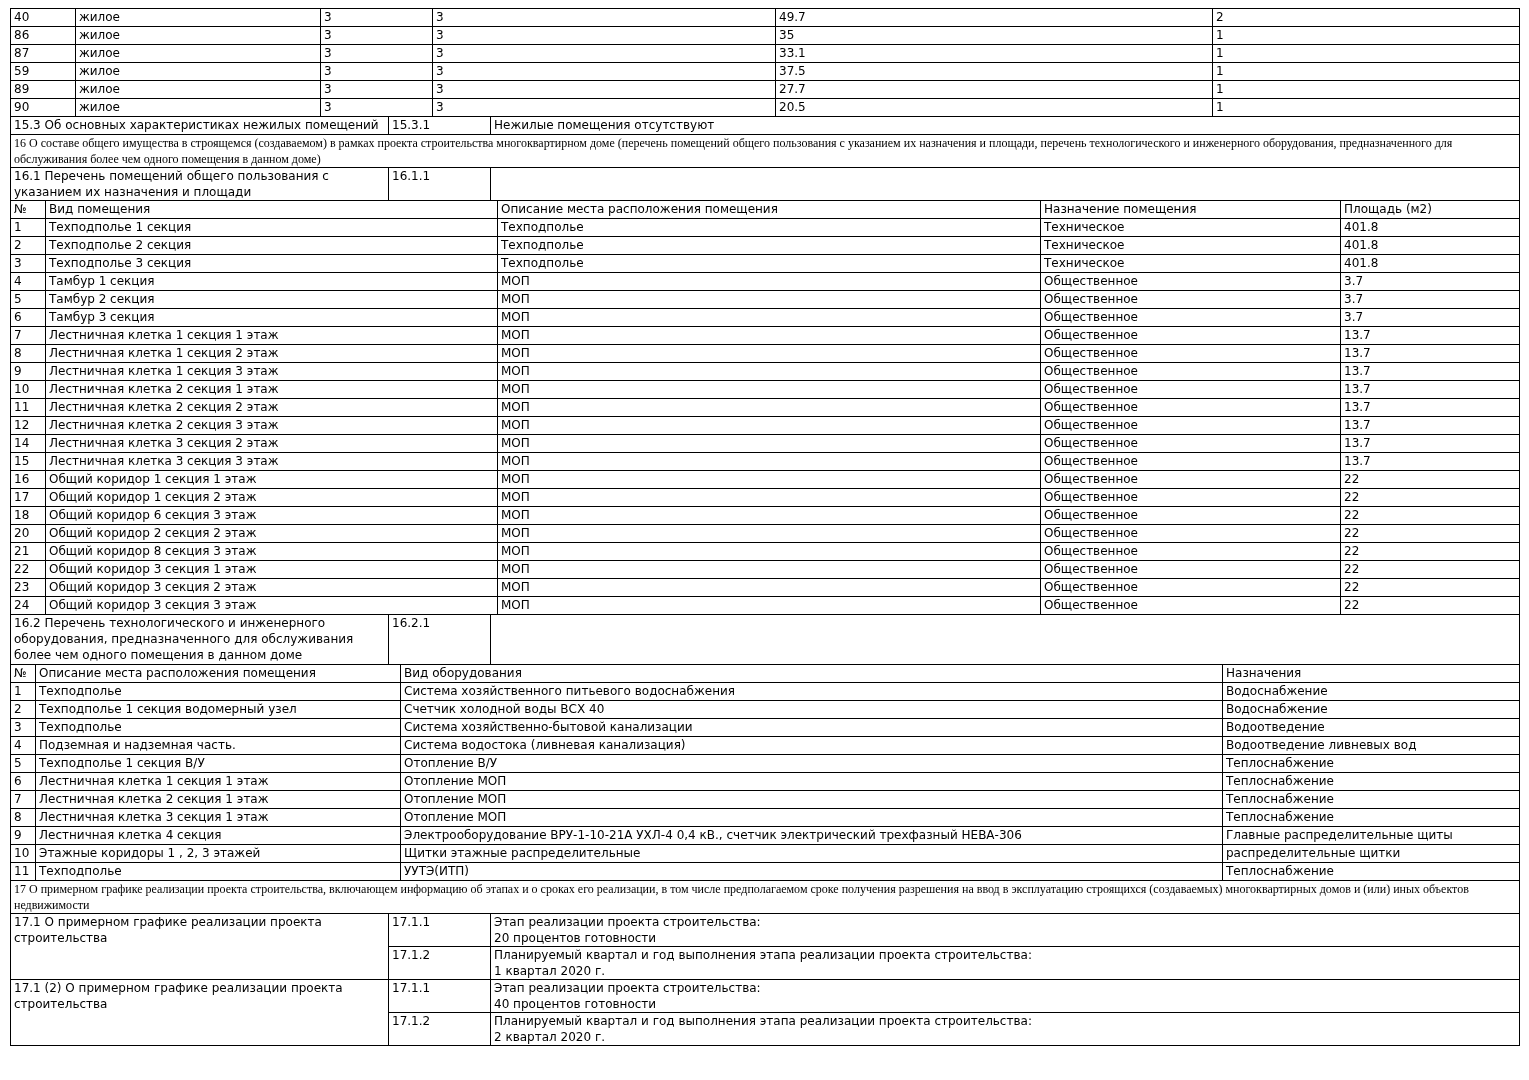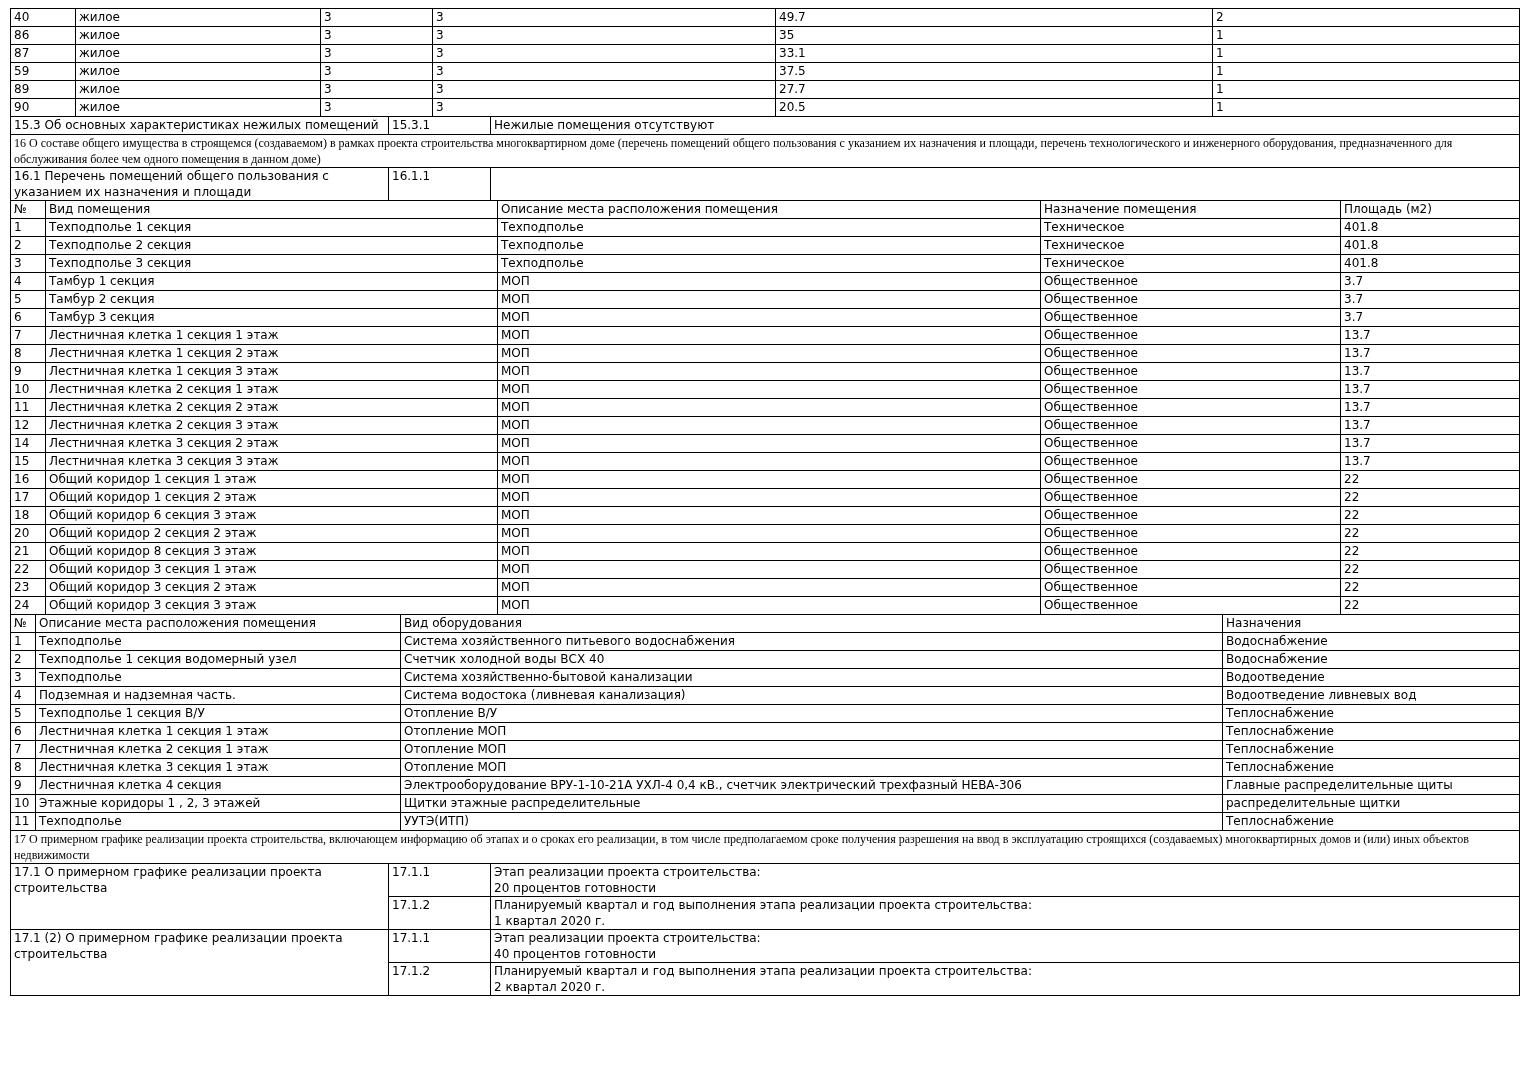--- a/index.html
+++ b/index.html
@@ -315,20 +315,34 @@
         <tr>
           <td>24</td>
           <td>Общий коридор 3 секция 3 этаж</td>
           <td>МОП</td>
           <td>Общественное</td>
           <td>22</td>
         </tr>
       </tbody>
   </table>
 
+  <table class="t h50">
+    <colgroup>
+      <col style="width:378px">
+        <col style="width:102px">
+        <col style="width:1029px">
+    </colgroup>
+    <tbody>
+        <tr>
+      <td class="vtop">16.2 Перечень технологического и инженерного оборудования, предназначенного для обслуживания более чем одного помещения в данном доме</td>
+      <td class="code">16.2.1</td>
+      <td></td>
+    </tr>
+  </tbody>
+    </table>
 
   <table class="t rows18">
     <colgroup>
       <col style="width:25px">
         <col style="width:365px">
         <col style="width:822px">
         <col style="width:297px">
     </colgroup>
     <tbody>
       <tr>

